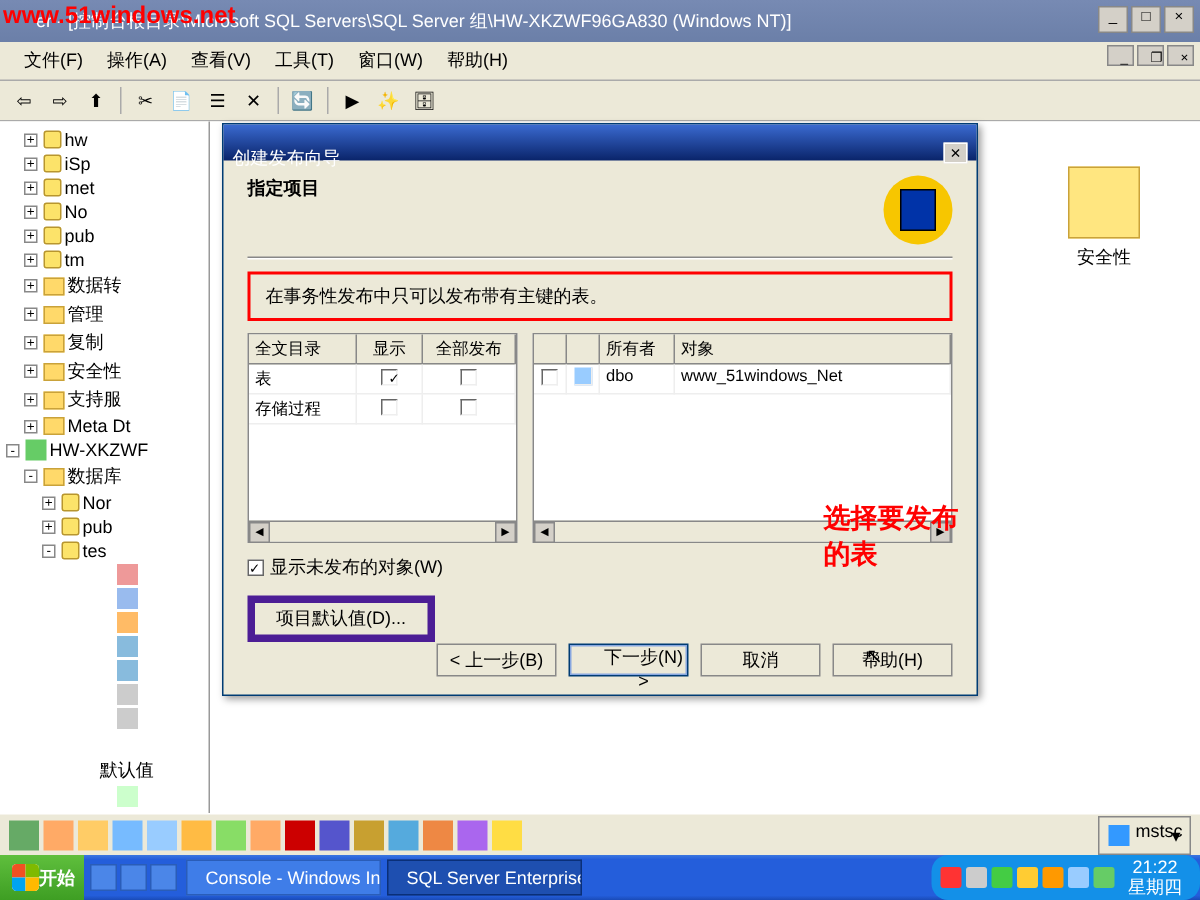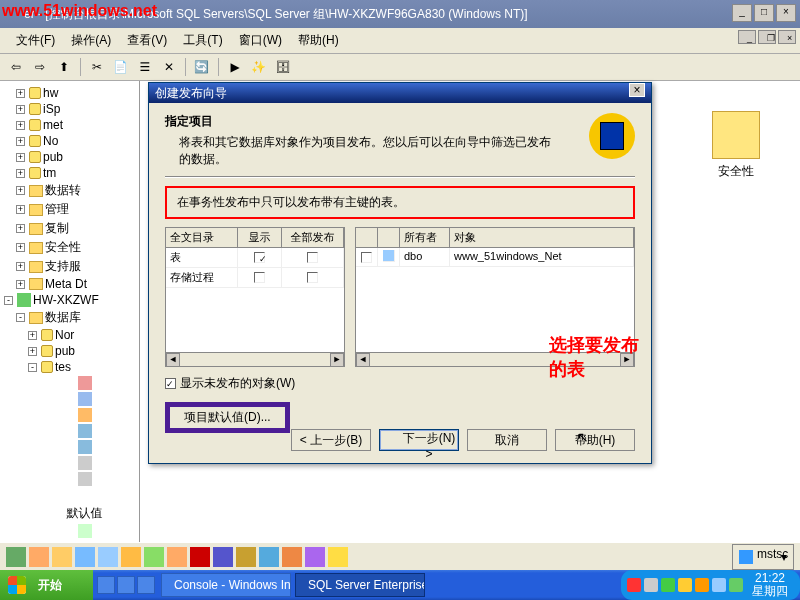--- a/index.html
+++ b/index.html
@@ -27,21 +27,21 @@
 .folder-icon { width:14px; height:12px; background:#ffd96a; border:1px solid #c9a23a; display:inline-block; }
 .cyl-icon { width:12px; height:12px; background:#fce36a; border:1px solid #b8962e; border-radius:2px; display:inline-block; }
 .small-icon { width:14px; height:14px; display:inline-block; background:#7aa; }
 
 .content { flex:1; background:#fff; position:relative; padding:20px; }
 .content .sec-icon { width:48px; height:48px; background:#ffe680; border:1px solid #c9a23a; }
 .content .sec-label { margin-top:4px; }
 
 
 .dialog { position:absolute; top:82px; left:148px; width:504px; height:382px; background:#ece9d8; border:1px solid #003c74; box-shadow:2px 2px 5px rgba(0,0,0,.4); z-index:500; }
-.dlg-title { background:linear-gradient(#3a6ad0,#0a246a); color:#fff; height:20px; line-height:20px; padding:0 6px; display:flex; justify-content:space-between; }
+.dlg-title { background:linear-gradient(#3a6ad0,#0a246a); color:#fff; height:20px; line-height:20px; padding:12px 6px; display:flex; justify-content:space-between; }
 .dlg-close { width:16px; height:14px; background:#d4d0c8; color:#000; text-align:center; line-height:12px; cursor:pointer; border:1px solid #fff; }
 
 .dlg-body { padding:10px 16px; }
 .dlg-head { display:flex; justify-content:space-between; align-items:flex-start; }
 .dlg-head .txt b { font-weight:bold; }
 .dlg-head .txt p { margin:4px 0 0 14px; max-width:380px; }
 .book-icon { width:46px; height:46px; background:#f7c600; border-radius:50%; display:flex; align-items:center; justify-content:center; }
 .book-icon span { width:24px; height:28px; background:#0033a8; border:1px solid #000; }
 
 .hr { border-top:1px solid #888; border-bottom:1px solid #fff; margin:8px 0; }
@@ -67,21 +67,21 @@
 .below-grid label { display:flex; align-items:center; gap:4px; }
 .defaults-btn { margin-top:10px; padding:2px 14px; background:#ece9d8; border:5px solid #4c1d95; }
 
 .dlg-buttons { position:absolute; bottom:12px; right:16px; display:flex; gap:8px; }
 .dlg-buttons button { width:80px; height:22px; background:#ece9d8; border:1px solid #888; cursor:pointer; font-size:12px; }
 .dlg-buttons button.default { border:1px solid #003c74; box-shadow:inset 0 0 0 1px #88a7e0;padding-left:20px; }
 .cursor-arrow { position:absolute; bottom:18px; left:428px; font-size:14px; pointer-events:none; }
 
 
 .taskbar { position:absolute; bottom:0; left:0; right:0; height:30px; background:linear-gradient(#3b77e0,#245edb 10%,#245edb 90%,#1a4bb8); display:flex; align-items:center; color:#fff; }
-.start { background:linear-gradient(#5fbf3d,#3e9e23); height:100%; padding:0 31px 0 8px; display:flex; align-items:center; gap:12px; font-weight:bold; border-rad误:0 8px 8px 0; }
+.start { background:linear-gradient(#5fbf3d,#3e9e23); height:100%; padding:0 6px 0 8px; display:flex; align-items:center; gap:0; font-weight:bold; border-rad误:0 8px 8px 0; }
 .start .flag { width:18px; height:18px; background:#fff; border-radius:3px; display:grid; grid-template:1fr 1fr/1fr 1fr; overflow:hidden; }
 .start .flag i:nth-child(1){background:#f25022}.start .flag i:nth-child(2){background:#7fba00}.start .flag i:nth-child(3){background:#00a4ef}.start .flag i:nth-child(4){background:#ffb900}
 .ql { display:flex; gap:2px; padding:0 4px; }
 .ql span { width:18px; height:18px; background:#4b86e8; border:1px solid #2a5db8; }
 .task-btn { height:24px; background:#3f7de8; border:1px solid #2a5db8; padding:0 8px; display:flex; align-items:center; gap:4px; margin:0 2px; max-width:130px; overflow:hidden; white-space:nowrap; font-size:11px; }
 .task-btn.active { background:#1e4fb0; border:1px solid #0a2f78; }
 .tray { margin-left:auto; background:#1390e8; height:100%; display:flex; align-items:center; padding:0 6px; gap:3px;border-radius:11px; }
 .tray span { width:14px; height:14px; background:#6bd; border-radius:2px; }
 .clock { color:#fff; text-align:center; font-size:11px; padding:0 6px; line-height:13px; }
 
@@ -268,21 +268,20 @@
 
 <div class="dialog">
   <div class="dlg-title">
     <span>创建发布向导</span>
     <span class="dlg-close">×</span>
   </div>
   <div class="dlg-body">
     <div class="dlg-head">
       <div class="txt">
         <b>指定项目</b>
-        <p>将表和其它数据库对象作为项目发布。您以后可以在向导中筛选已发布的数据。</p>
       </div>
       <div class="book-icon">
           <span></span>
         </div>
     </div>
     <div class="hr"></div>
     <div class="redbox">在事务性发布中只可以发布带有主键的表。</div>
 
     <div class="panels">
       <div class="grid left-grid">

